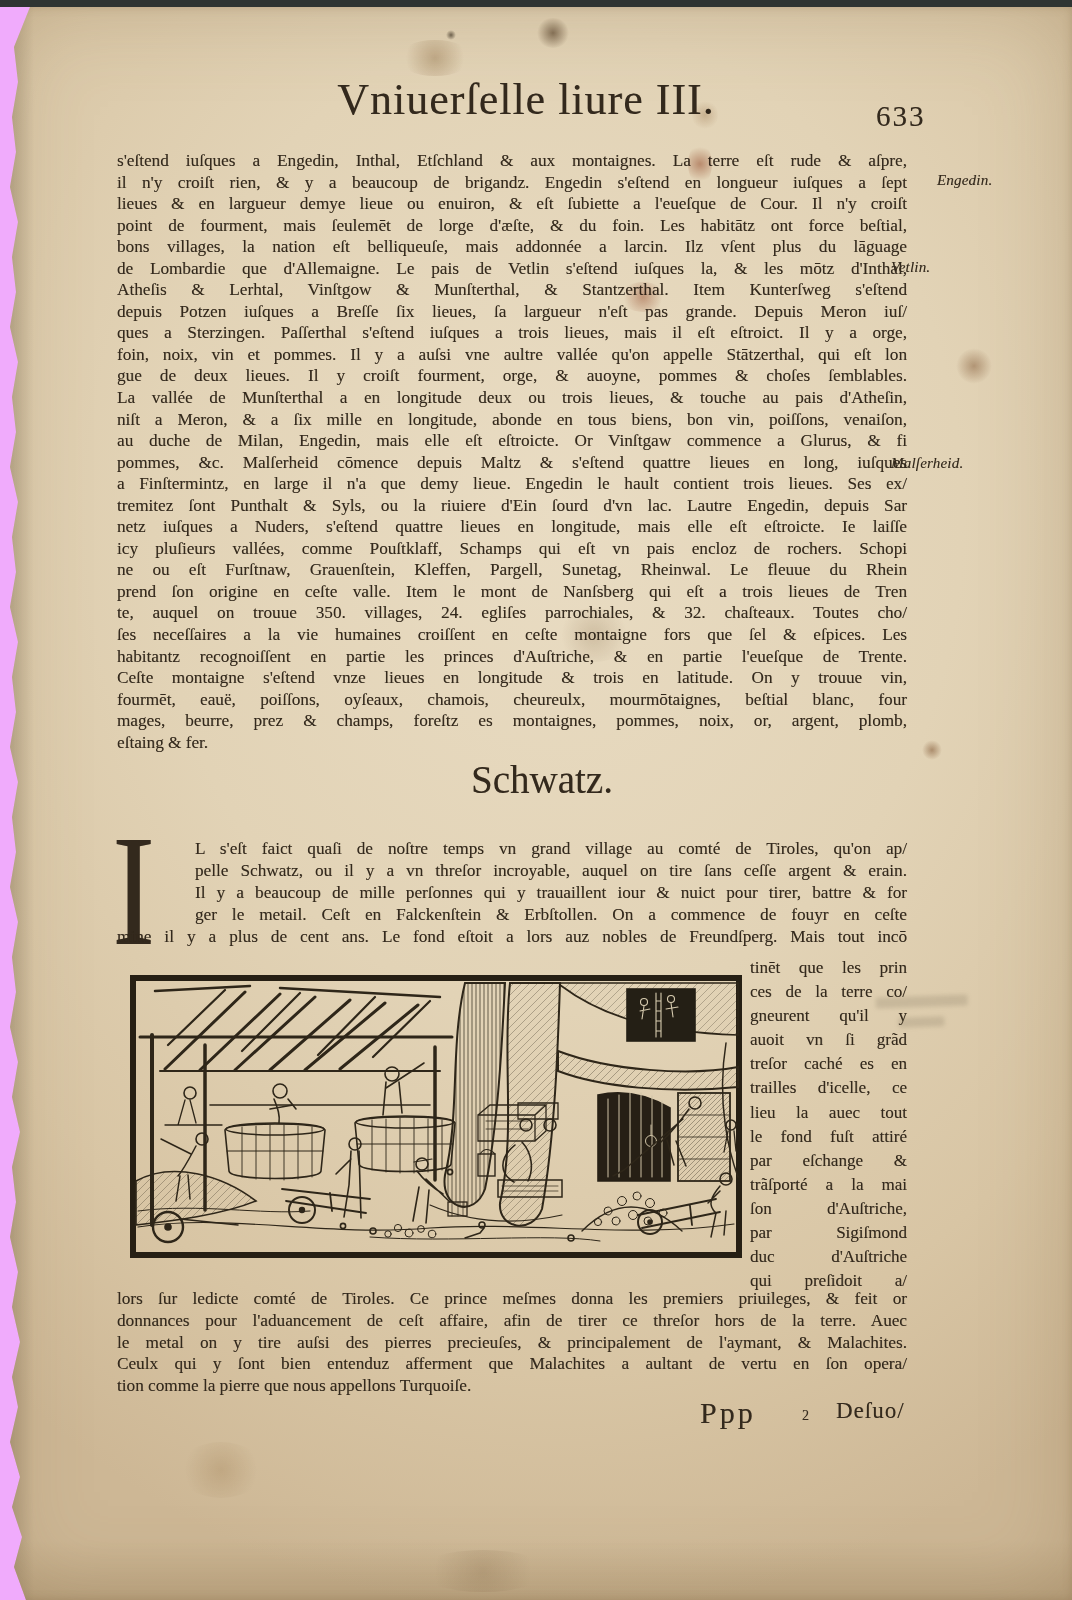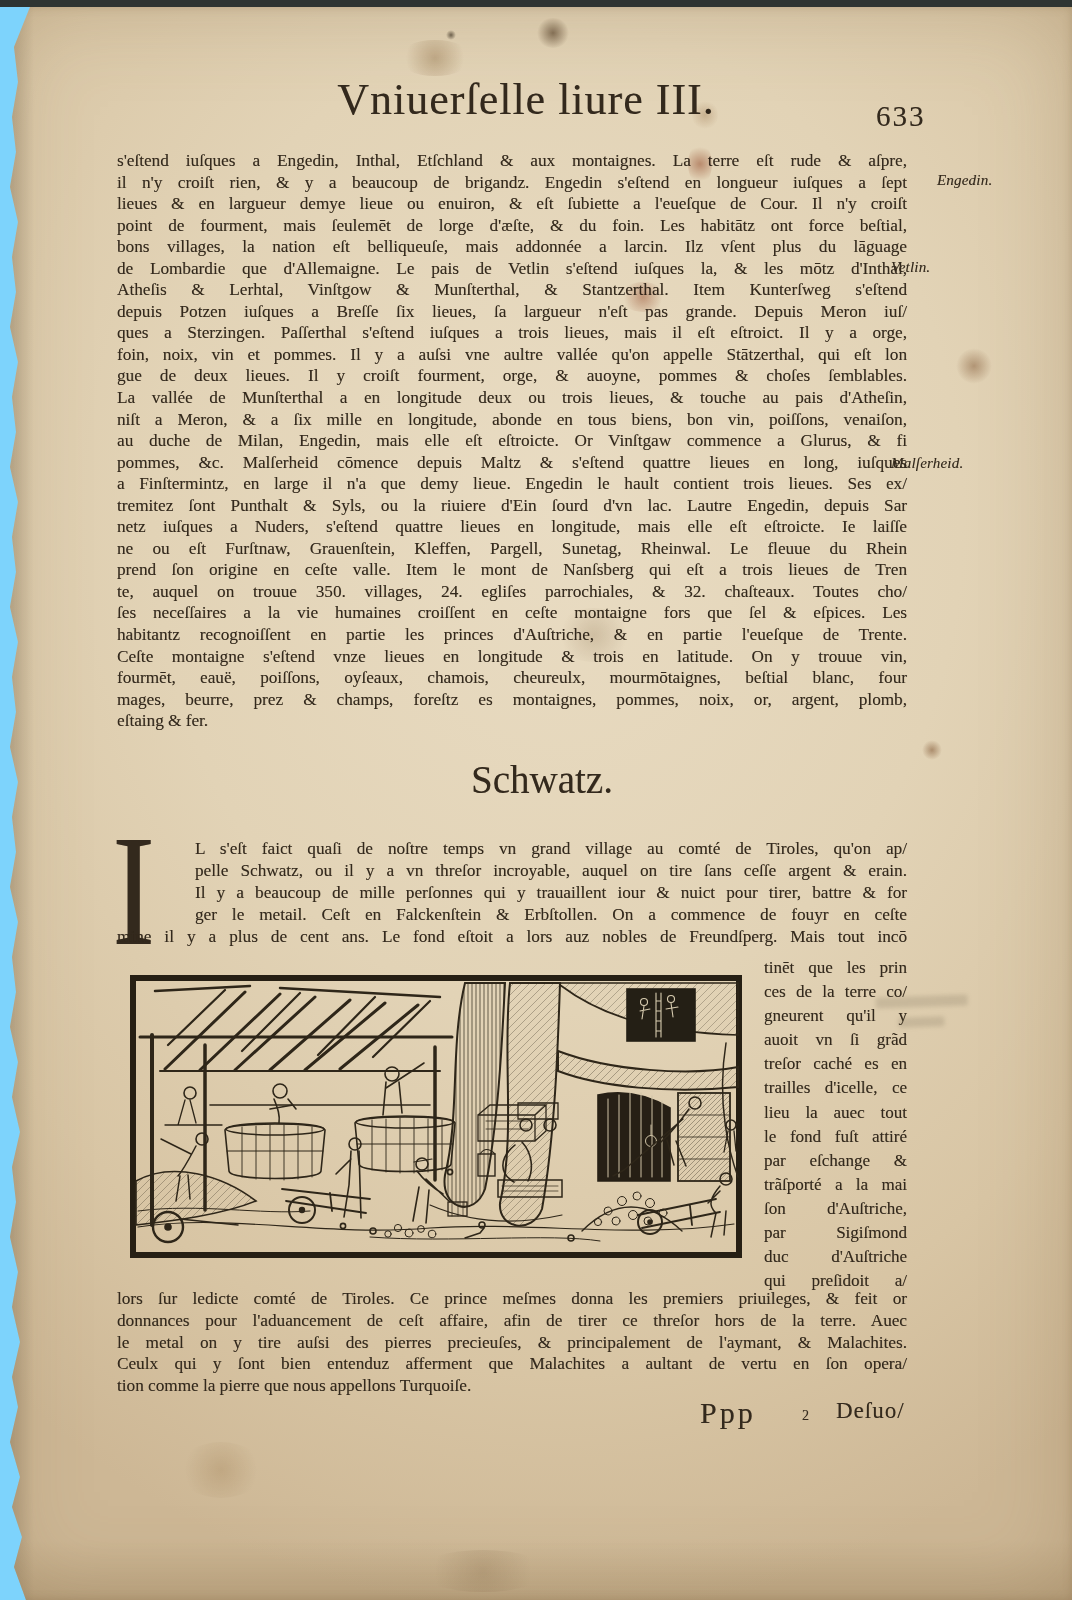--- a/index.html
+++ b/index.html
@@ -1,17 +1,17 @@
 <!DOCTYPE html>
 <html><head>
 <meta charset="utf-8">
 <style>
   html,body{margin:0;padding:0;background:#818c88;}
   .stage{position:relative;width:1072px;height:1600px;overflow:hidden;
-         background:#7dd3fc;font-family:"Liberation Serif",serif;color:#33291d;}
+         background:#f0abfc;font-family:"Liberation Serif",serif;color:#33291d;}
   .topbar{position:absolute;top:0;left:0;width:100%;height:7px;background:#2e3432;}
   .paper{position:absolute;top:7px;left:0;width:1072px;height:1593px;
     background:
       radial-gradient(ellipse 900px 1100px at 52% 32%, #e9dcc3 0%, #e2d3b6 45%, #d8c5a4 78%, #cdb795 100%);
     clip-path:polygon(30px 0,1072px 0,1072px 1593px,26px 1593px,14px 1560px,22px 1530px,12px 1500px,20px 1470px,10px 1435px,18px 1400px,12px 1370px,20px 1335px,12px 1300px,18px 1265px,10px 1230px,16px 1195px,12px 1160px,20px 1125px,12px 1090px,18px 1055px,10px 1020px,16px 985px,12px 950px,18px 915px,10px 880px,16px 845px,12px 810px,18px 775px,10px 740px,16px 705px,12px 670px,18px 635px,10px 600px,16px 565px,12px 530px,18px 495px,10px 460px,16px 425px,12px 390px,18px 355px,10px 320px,16px 285px,12px 250px,18px 215px,10px 180px,16px 145px,12px 110px,18px 75px,14px 40px);}
   .paper::after{content:"";position:absolute;inset:0;pointer-events:none;
     box-shadow:inset 0 0 90px rgba(130,100,60,.28), inset 0 0 10px rgba(110,85,50,.25);}
   .edge-shade{position:absolute;left:0;top:0;bottom:0;width:34px;
     background:linear-gradient(90deg,rgba(110,96,72,.45),rgba(110,96,72,0));}
   .bottom-shade{position:absolute;left:0;bottom:0;right:0;height:60px;
@@ -29,21 +29,21 @@
   .ln{text-align:justify;text-align-last:justify;white-space:nowrap;overflow:visible;}
   .ln.nj{text-align:left;text-align-last:left;}
   .p1{top:150px;} .p1 .ln{height:21.55px;line-height:21.55px;}
   .heading{top:757px;left:117px;width:790px;text-align:center;font-size:39px;
            transform:translateX(30px);}
   .p2{top:838px;} .p2 .ln{height:22.1px;line-height:22.1px;}
   .p2 .ind{margin-left:78px;}
   .dropcap{top:812px;left:112px;font-size:158px;line-height:1;
            transform:scaleX(.82);transform-origin:left top;}
   .sidecol{top:956px;left:750px;width:157px;font-size:17px;}
-  .sidecol .ln{height:24.1px;line-height:24.1px;margin-left:14px;}
+  .sidecol .ln{height:24.1px;line-height:24.1px;}
   .p3{top:1288px;} .p3 .ln{height:21.8px;line-height:21.8px;}
   .mnote{left:891px;width:130px;font-style:italic;font-size:15px;
          text-align:left;letter-spacing:.2px;}
   .mn1{top:172px;margin-left:46px;} .mn2{top:259px;} .mn3{top:455px;}
   .sig{top:1396px;font-size:30px;letter-spacing:3px;}
   .sig-p{left:700px;}
   .sig-n{left:802px;top:1408px;font-size:14px;}
   .sig-c{left:836px;top:1398px;font-size:23px;letter-spacing:1px;text-align:right;}
 
   .woodcut{top:975px;left:130px;width:612px;height:283px;}
@@ -78,20 +78,21 @@
     <div class="ln">ques a Sterzingen. Paſſerthal s'eſtend iuſques a trois lieues, mais il eſt eſtroict. Il y a orge,</div>
     <div class="ln">foin, noix, vin et pommes. Il y a auſsi vne aultre vallée qu'on appelle Stātzerthal, qui eſt lon</div>
     <div class="ln">gue de deux lieues. Il y croiſt fourment, orge, &amp; auoyne, pommes &amp; choſes ſemblables.</div>
     <div class="ln">La vallée de Munſterthal a en longitude deux ou trois lieues, &amp; touche au pais d'Atheſin,</div>
     <div class="ln">niſt a Meron, &amp; a ſix mille en longitude, abonde en tous biens, bon vin, poiſſons, venaiſon,</div>
     <div class="ln">au duche de Milan, Engedin, mais elle eſt eſtroicte. Or Vinſtgaw commence a Glurus, &amp; fi</div>
     <div class="ln">pommes, &amp;c. Malſerheid cōmence depuis Maltz &amp; s'eſtend quattre lieues en long, iuſques</div>
     <div class="ln">a Finſtermintz, en large il n'a que demy lieue. Engedin le hault contient trois lieues. Ses ex/</div>
     <div class="ln">tremitez ſont Punthalt &amp; Syls, ou la riuiere d'Ein ſourd d'vn lac. Lautre Engedin, depuis Sar</div>
     <div class="ln">netz iuſques a Nuders, s'eſtend quattre lieues en longitude, mais elle eſt eſtroicte. Ie laiſſe</div>
+    <div class="ln">icy pluſieurs vallées, comme Pouſtklaff, Schamps qui eſt vn pais encloz de rochers. Schopi</div>
     <div class="ln">ne ou eſt Furſtnaw, Grauenſtein, Kleffen, Pargell, Sunetag, Rheinwal. Le fleuue du Rhein</div>
     <div class="ln">prend ſon origine en ceſte valle. Item le mont de Nanſsberg qui eſt a trois lieues de Tren</div>
     <div class="ln">te, auquel on trouue 350. villages, 24. egliſes parrochiales, &amp; 32. chaſteaux. Toutes cho/</div>
     <div class="ln">ſes neceſſaires a la vie humaines croiſſent en ceſte montaigne fors que ſel &amp; eſpices. Les</div>
     <div class="ln">habitantz recognoiſſent en partie les princes d'Auſtriche, &amp; en partie l'eueſque de Trente.</div>
     <div class="ln">Ceſte montaigne s'eſtend vnze lieues en longitude &amp; trois en latitude. On y trouue vin,</div>
     <div class="ln">fourmēt, eauë, poiſſons, oyſeaux, chamois, cheureulx, mourmōtaignes, beſtial blanc, four</div>
     <div class="ln">mages, beurre, prez &amp; champs, foreſtz es montaignes, pommes, noix, or, argent, plomb,</div>
     <div class="ln nj">eſtaing &amp; fer.</div>
   </div>

